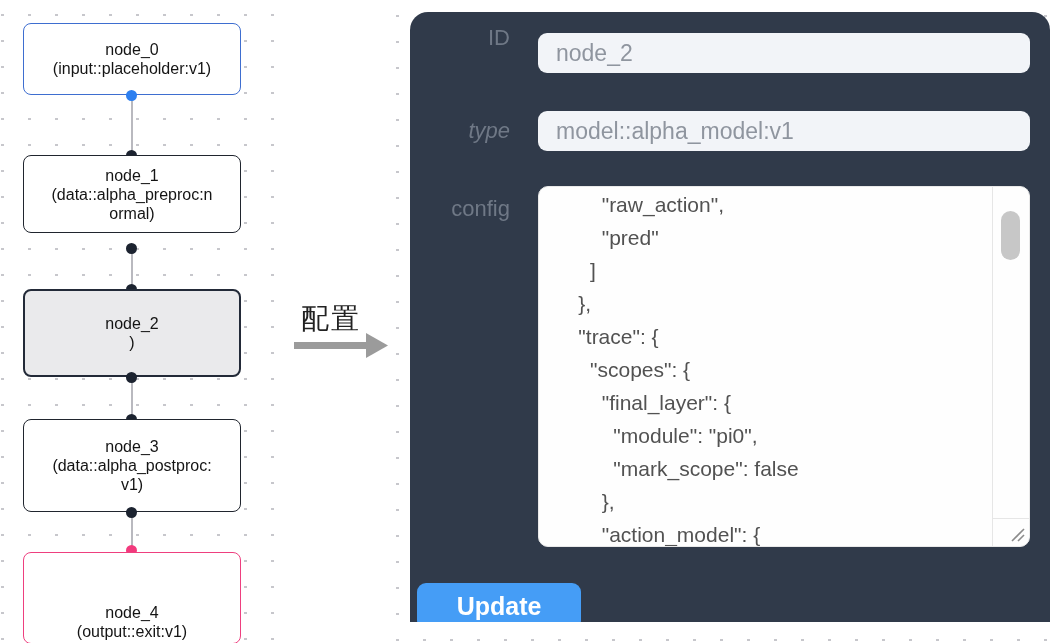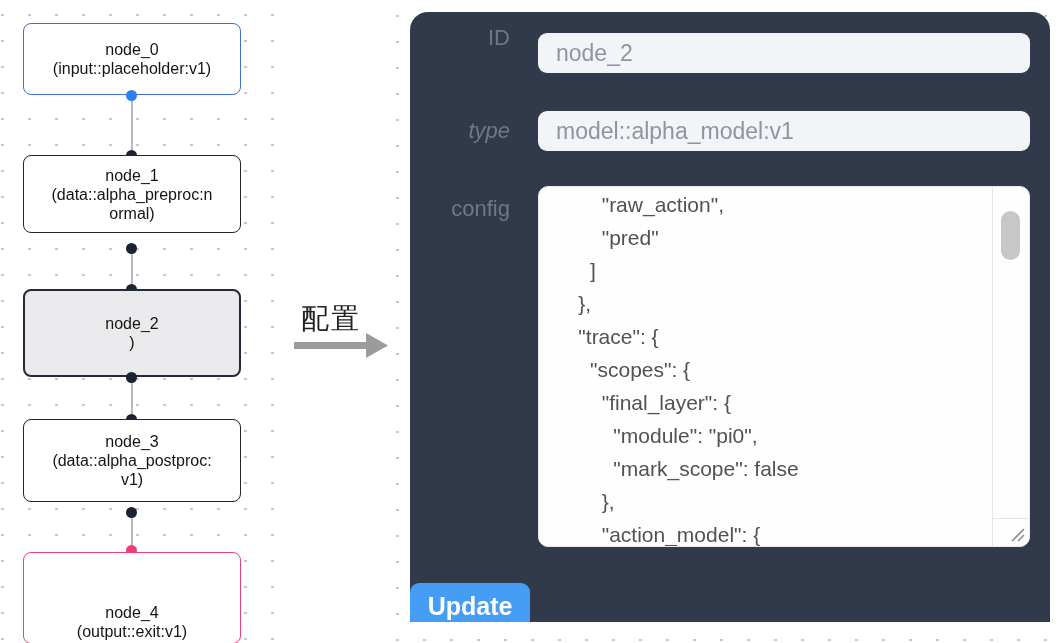--- a/index.html
+++ b/index.html
@@ -52,21 +52,21 @@
   .config-text{position:absolute;left:0;top:0;right:38px;bottom:0;
     padding:1px 4px 0 16px;font-size:21px;line-height:33px;color:#525252;
     white-space:pre;overflow:hidden;}
   .config-scrollbar{position:absolute;top:0;right:0;bottom:28px;width:37px;
     border-left:1px solid #e6e6e6;box-sizing:border-box;}
   .scroll-thumb{position:absolute;top:24px;left:8px;width:19px;height:49px;
     border-radius:10px;background:#c7c7c7;}
   .corner-box{position:absolute;right:0;bottom:0;width:37px;height:28px;
     border-left:1px solid #e6e6e6;border-top:1px solid #e6e6e6;box-sizing:border-box;}
   .resize-glyph{position:absolute;right:3px;bottom:3px;}
-  .update-btn{position:absolute;left:0;top:571px;width:120px;height:46px;
+  .update-btn{position:absolute;left:7px;top:571px;width:164px;height:46px;
     background:var(--button-blue);border:none;border-radius:9px;color:#ffffff;
     font-family:"Liberation Sans",sans-serif;font-size:25px;font-weight:bold;cursor:pointer;}
 </style>
 </head>
 <body>
 
 <div class="dots dots-left">
 
   <div class="flow-node v-input" style="top:23px;height:72px;">
     <div class="node-line">node_0</div>
@@ -90,21 +90,21 @@
 
   <div class="flow-node v-selected" style="top:289px;height:88px;">
     <div class="node-line">node_2</div>
     <div class="node-line">)</div>
   </div>
 
   <div class="edge" style="top:377px;height:42px;"></div>
   <div class="port" style="top:372px;"></div>
   <div class="port" style="top:414px;"></div>
 
-  <div class="flow-node" style="top:419px;height:83px;">
+  <div class="flow-node" style="top:419px;height:93px;">
     <div class="node-line">node_3</div>
     <div class="node-line">(data::alpha_postproc:</div>
     <div class="node-line">v1)</div>
   </div>
 
   <div class="edge" style="top:512px;height:38px;"></div>
   <div class="port" style="top:507px;"></div>
   <div class="port pink" style="top:545px;"></div>
 
   <div class="flow-node v-output" style="top:552px;height:92px;justify-content:flex-end;">

